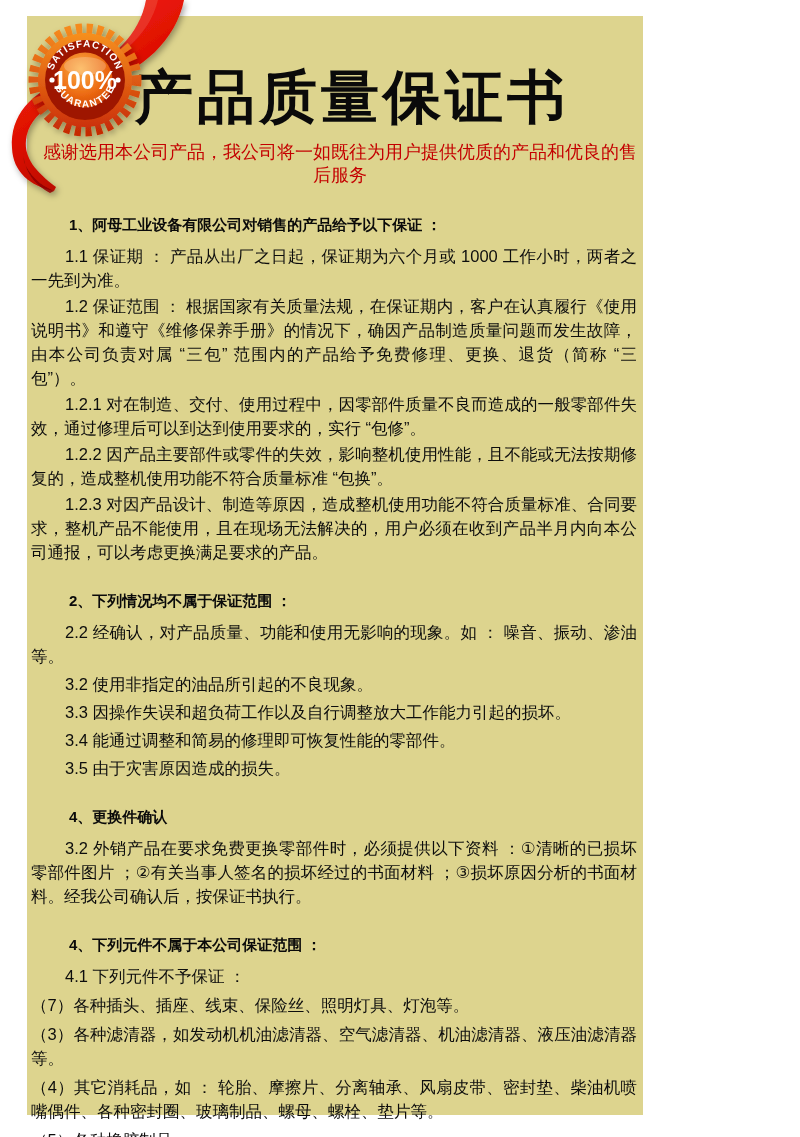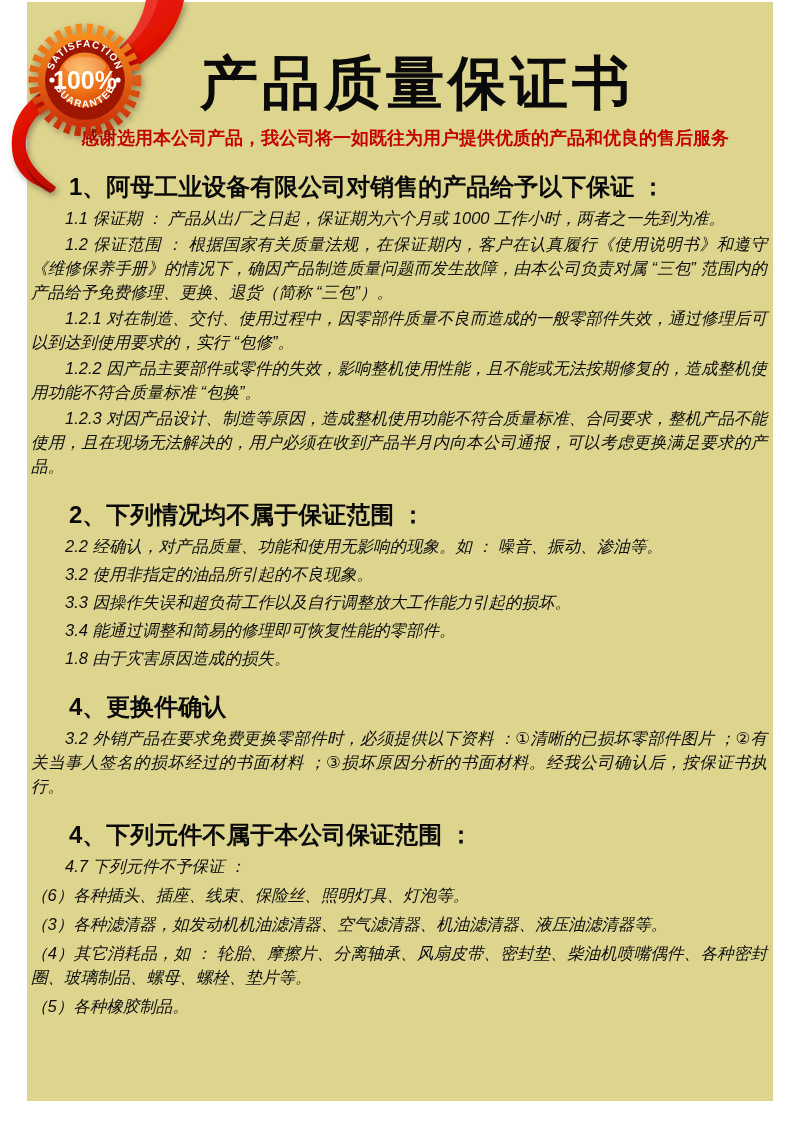--- a/index.html
+++ b/index.html
@@ -1,39 +1,39 @@
 <!DOCTYPE html>
 <html style="--sheet_bg: #ddd48e; --subtitle_color: #c40000; --ribbon_red: #e01408; --badge_orange: #f07f1e; --badge_ring: #9e1702; --text_black: #0d0d0d;"><head>
 <meta charset="utf-8">
 <style>
   html,body{margin:0;padding:0;background:#ffffff;}
   .page{
     position:relative;width:800px;height:1137px;background:#ffffff;overflow:hidden;
     font-family:"Liberation Sans","DejaVu Sans",sans-serif;
   }
   .sheet{
-    position:absolute;left:27px;top:2px;width:746px;height:1099px;
+    position:absolute;left:27px;top:16px;width:616px;height:1099px;
     background:var(--sheet_bg,#ddd48e);
   }
   .title{
     margin:49px 0 0 0;padding-left:34px;text-align:center;
     font-size:58px;font-weight:900;letter-spacing:4px;color:#0a0a0a;line-height:1.1;
   }
   .subtitle{
     margin:12px 0 12px 0;padding:0 4px 0 14px;text-align:center;
-    font-size:18px;font-weight:bold;color:var(--subtitle_color,#c40000);line-height:1.3;
+    font-size:18px;font-weight:normal;color:var(--subtitle_color,#c40000);line-height:1.3;
   }
   .content{
     padding:0 6px 0 4px;color:#0d0d0d;font-size:16.5px;line-height:24px;
     text-align:justify;
   }
   .section .heading{
-    font-size:24px;font-weight:bold;margin:25px 0 7px 0;padding-left:38px;color:#0a0a0a;
+    font-size:15px;font-weight:bold;margin:25px 0 7px 0;padding-left:38px;color:#0a0a0a;
   }
-  .section p{margin:0 0 2px 0;font-style:italic;}
+  .section p{margin:0 0 2px 0;}
   .section p.indent{text-indent:34px;}
   .section p.flush{text-indent:0;}
   .section:nth-of-type(2) p{margin-bottom:4px;}
   .section:nth-of-type(4) p{margin-bottom:5px;}
   .ribbon-badge{position:absolute;left:0;top:0;width:212px;height:244px;}
 </style>
 </head>
 <body>
 
 <div class="page">
@@ -49,32 +49,32 @@
           <p class="indent">1.2.2 因产品主要部件或零件的失效，影响整机使用性能，且不能或无法按期修复的，造成整机使用功能不符合质量标准 “包换”。</p>
           <p class="indent">1.2.3 对因产品设计、制造等原因，造成整机使用功能不符合质量标准、合同要求，整机产品不能使用，且在现场无法解决的，用户必须在收到产品半月内向本公司通报，可以考虑更换满足要求的产品。</p>
         </section>
 
   <section class="section">
     <h2 class="heading">2、下列情况均不属于保证范围 ：</h2>
           <p class="indent">2.2 经确认，对产品质量、功能和使用无影响的现象。如 ： 噪音、振动、渗油等。</p>
           <p class="indent">3.2 使用非指定的油品所引起的不良现象。</p>
           <p class="indent">3.3 因操作失误和超负荷工作以及自行调整放大工作能力引起的损坏。</p>
           <p class="indent">3.4 能通过调整和简易的修理即可恢复性能的零部件。</p>
-          <p class="indent">1.8  由于灾害原因造成的损失。</p>
+          <p class="indent">3.5  由于灾害原因造成的损失。</p>
         </section>
 
   <section class="section">
     <h2 class="heading">4、更换件确认</h2>
           <p class="indent">3.2 外销产品在要求免费更换零部件时，必须提供以下资料 ：①清晰的已损坏零部件图片 ；②有关当事人签名的损坏经过的书面材料 ；③损坏原因分析的书面材料。经我公司确认后，按保证书执行。</p>
         </section>
 
   <section class="section">
     <h2 class="heading">4、下列元件不属于本公司保证范围 ：</h2>
-  <p class="indent">4.7 下列元件不予保证 ：</p>
-          <p class="flush">（6）各种插头、插座、线束、保险丝、照明灯具、灯泡等。</p>
+  <p class="indent">4.1 下列元件不予保证 ：</p>
+          <p class="flush">（7）各种插头、插座、线束、保险丝、照明灯具、灯泡等。</p>
           <p class="flush">（3）各种滤清器，如发动机机油滤清器、空气滤清器、机油滤清器、液压油滤清器等。</p>
           <p class="flush">（4）其它消耗品，如 ： 轮胎、摩擦片、分离轴承、风扇皮带、密封垫、柴油机喷嘴偶件、各种密封圈、玻璃制品、螺母、螺栓、垫片等。</p>
           <p class="flush">（5）各种橡胶制品。</p>
         </section>
 </div>
   </div>
 
   <svg class="ribbon-badge" viewBox="0 0 212 244" xmlns="http://www.w3.org/2000/svg" aria-hidden="true">
     <defs>
       <linearGradient id="ribGrad" x1="0" y1="0" x2="0.6" y2="1">

